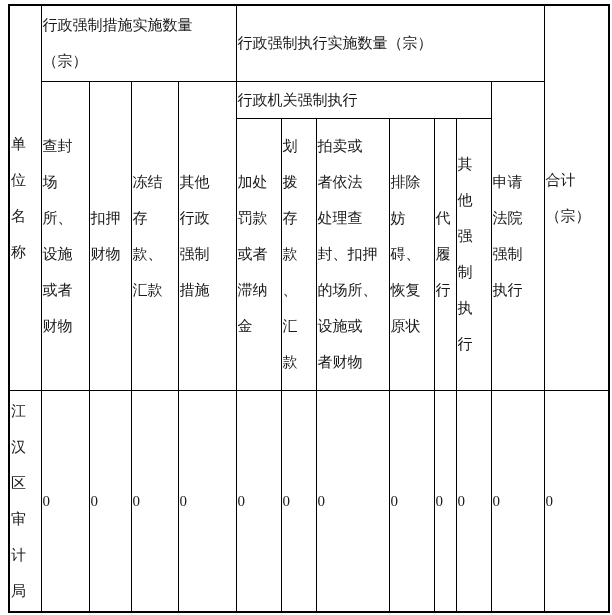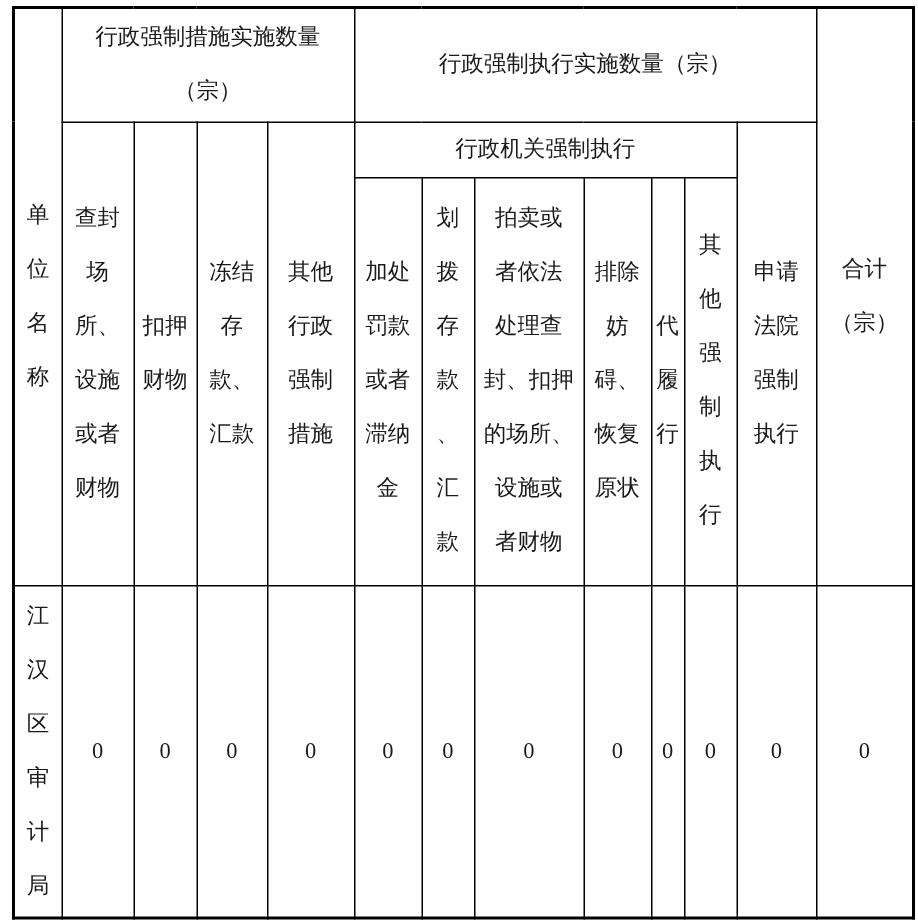--- a/index.html
+++ b/index.html
@@ -18,21 +18,21 @@
     left: 8px;
     top: 4px;
     width: 601px;
     border-collapse: collapse;
     table-layout: fixed;
     border: 2px solid #000000;
   }
   table.stat-table td {
     border: 1px solid #000000;
     padding: 0 1px;
-    text-align: center;
+    text-align: left;
     vertical-align: middle;
     font-family: "Liberation Serif", "DejaVu Serif", serif;
     font-size: 15px;
     line-height: 36px;
     color: #1a1a1a;
     white-space: pre-line;
     overflow: hidden;
   }
   tr.r1 { height: 76px; }
   tr.r2 { height: 36px; }

